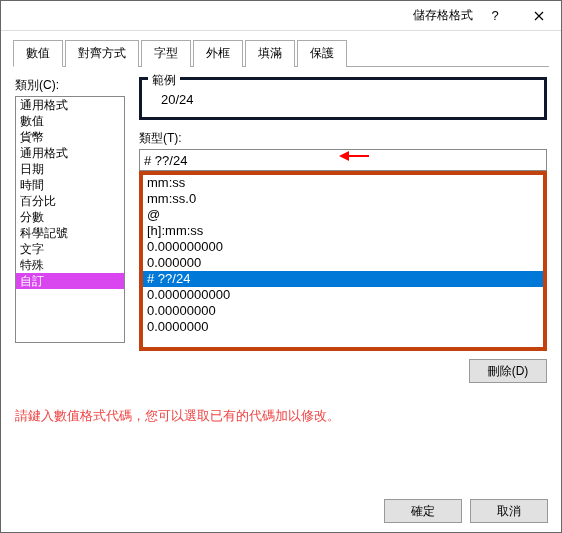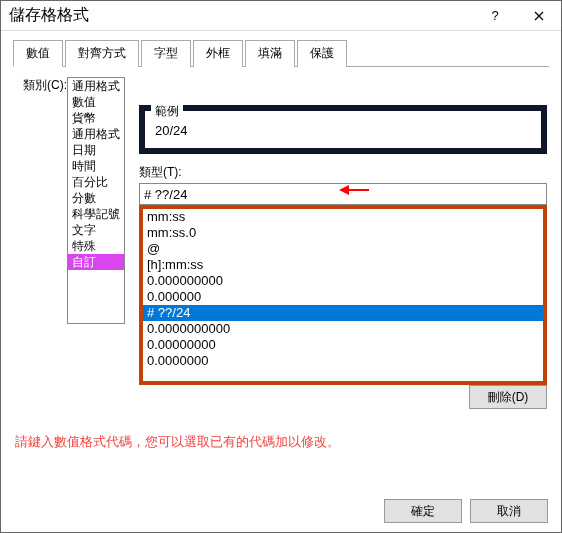--- a/index.html
+++ b/index.html
@@ -14,21 +14,21 @@
     border: 1px solid #666;
   }
   .titlebar {
     height: 30px;
     display: flex;
     align-items: center;
     padding: 0 0 0 8px;
     border-bottom: 1px solid #ddd;
     background: #fff;
   }
-  .titlebar .title { flex: 1; font-size: 16px; }
+  .titlebar .title { flex: 1; font-size: 12px; text-align: right; }
   .titlebar .btn {
     width: 44px; height: 30px;
     display: flex; align-items: center; justify-content: center;
     font-size: 13px;
   }
   .tabs {
     display: flex;
     margin: 8px 12px 0 12px;
     border-bottom: 1px solid #aaa;
     position: relative;
@@ -45,38 +45,37 @@
   }
   .tab.active {
     background: #fff;
     border-bottom: 1px solid #fff;
   }
   .body {
     padding: 10px 14px;
     display: flex;
     gap: 14px;
   }
-  .col-left { width: 110px; display:flex; flex-direction:row;justify-content:flex-end; }
+  .col-left { width: 110px; display:flex; flex-direction:column; }
   .col-right { flex:1; display:flex; flex-direction:column; }
   .label { margin-bottom: 2px; }
   .listbox {
     border: 1px solid #888;
     height: 247px;
     overflow: auto;
     font-size: 12px;
     padding: 0;
   }
   .listbox .item { padding: 0 4px; line-height: 16px; white-space: nowrap; }
   .listbox .item.selected { background: #d946ef; color: #fff; }
   .fieldset {
-    border: 6px solid #0f172a;
-    padding: 6px 8px 8px 8px;
+    border: 3px solid #0f172a;
+    padding: 6px 8px 8px 17px;
     margin-bottom: 10px;
     position: relative;
-    margin-top: 28px;
   }
   .fieldset .legend {
     position: absolute;
     top: -8px; left: 6px;
     background: #fff;
     padding: 0 4px;
     font-size: 12px;
   }
   .sample { padding: 6px 2px 2px 2px; font-size: 13px; }
   .textinput {
@@ -89,21 +88,21 @@
   }
   .formatlist {
     border: 4px solid #c2410c;
     height: 180px;
     overflow-y: scroll;
     font-size: 13px;
     margin-top: 0;
   }
   .formatlist .fitem { padding: 0 4px; line-height: 16px; white-space: nowrap; }
   .formatlist .fitem.selected { background:#0078d7; color:#fff; }
-  .row-right { display:flex; justify-content:flex-end; }
+  .row-right { display:flex; justify-content:flex-end; margin-top:8px; }
   .btn-std {
     min-width: 78px;
     height: 24px;
     border: 1px solid #999;
     background: #e1e1e1;
     font-family: inherit;
     font-size: 12px;
     padding: 0 10px;
   }
   .hint {

